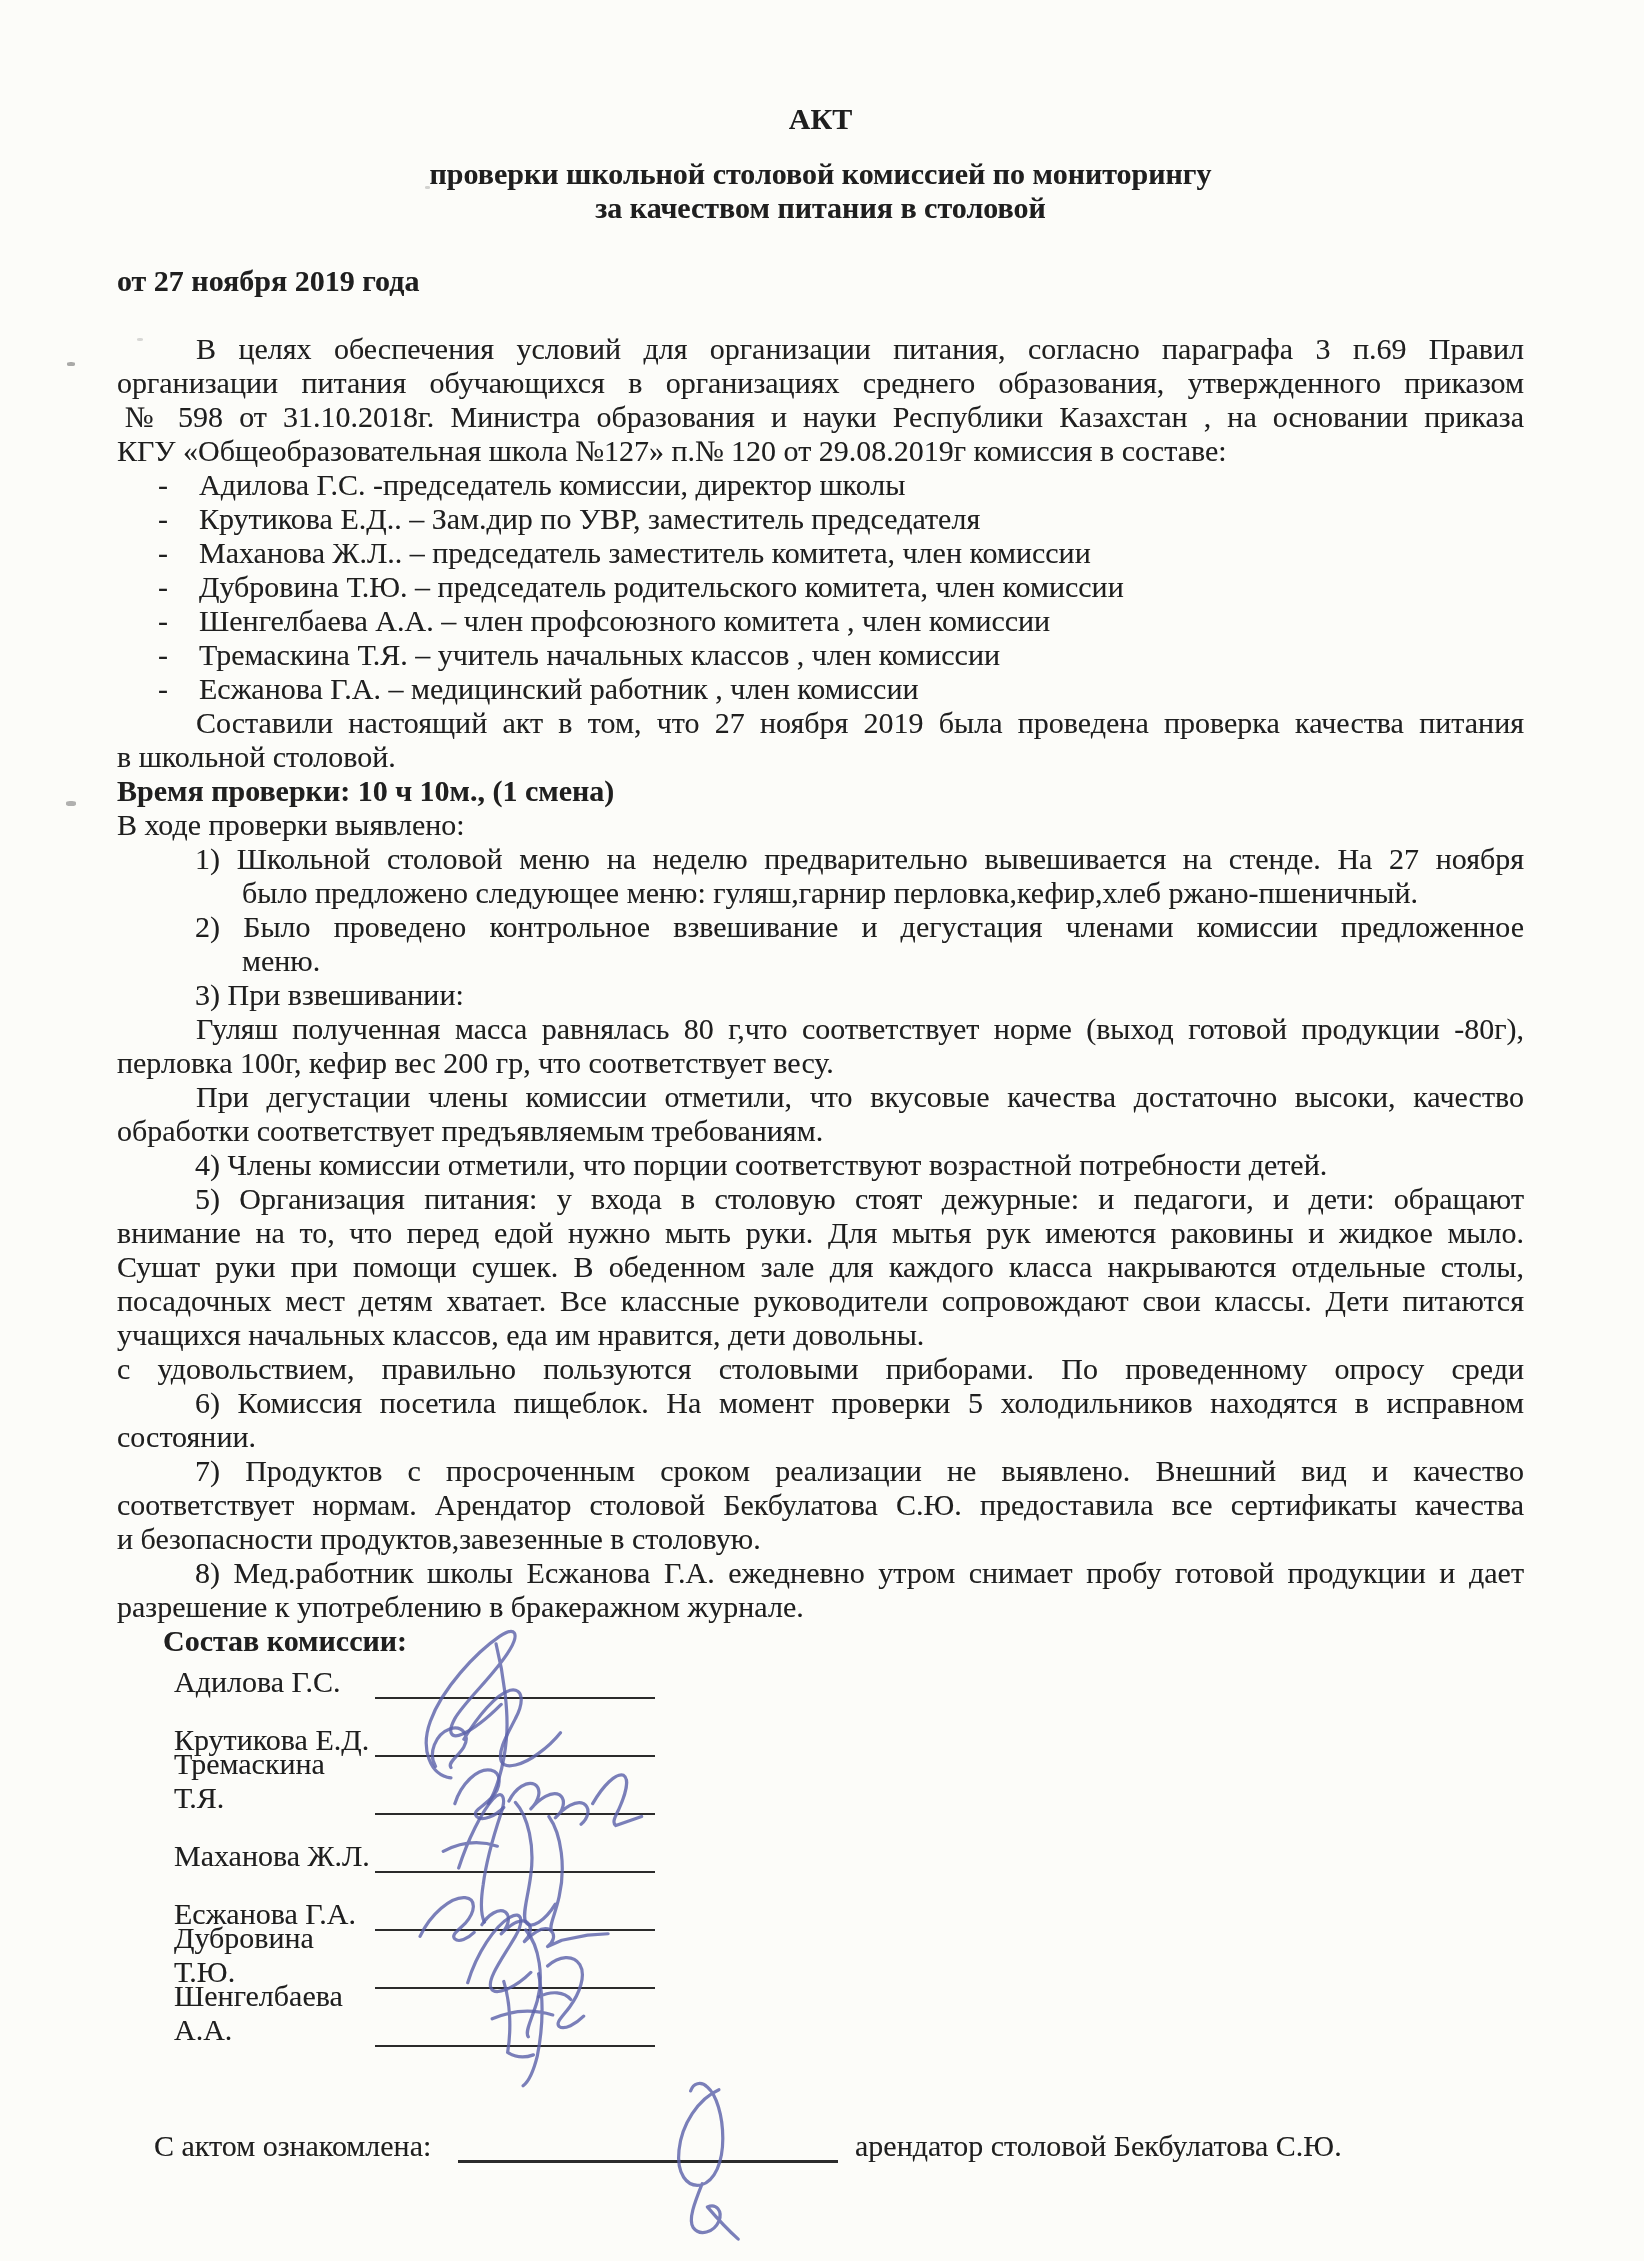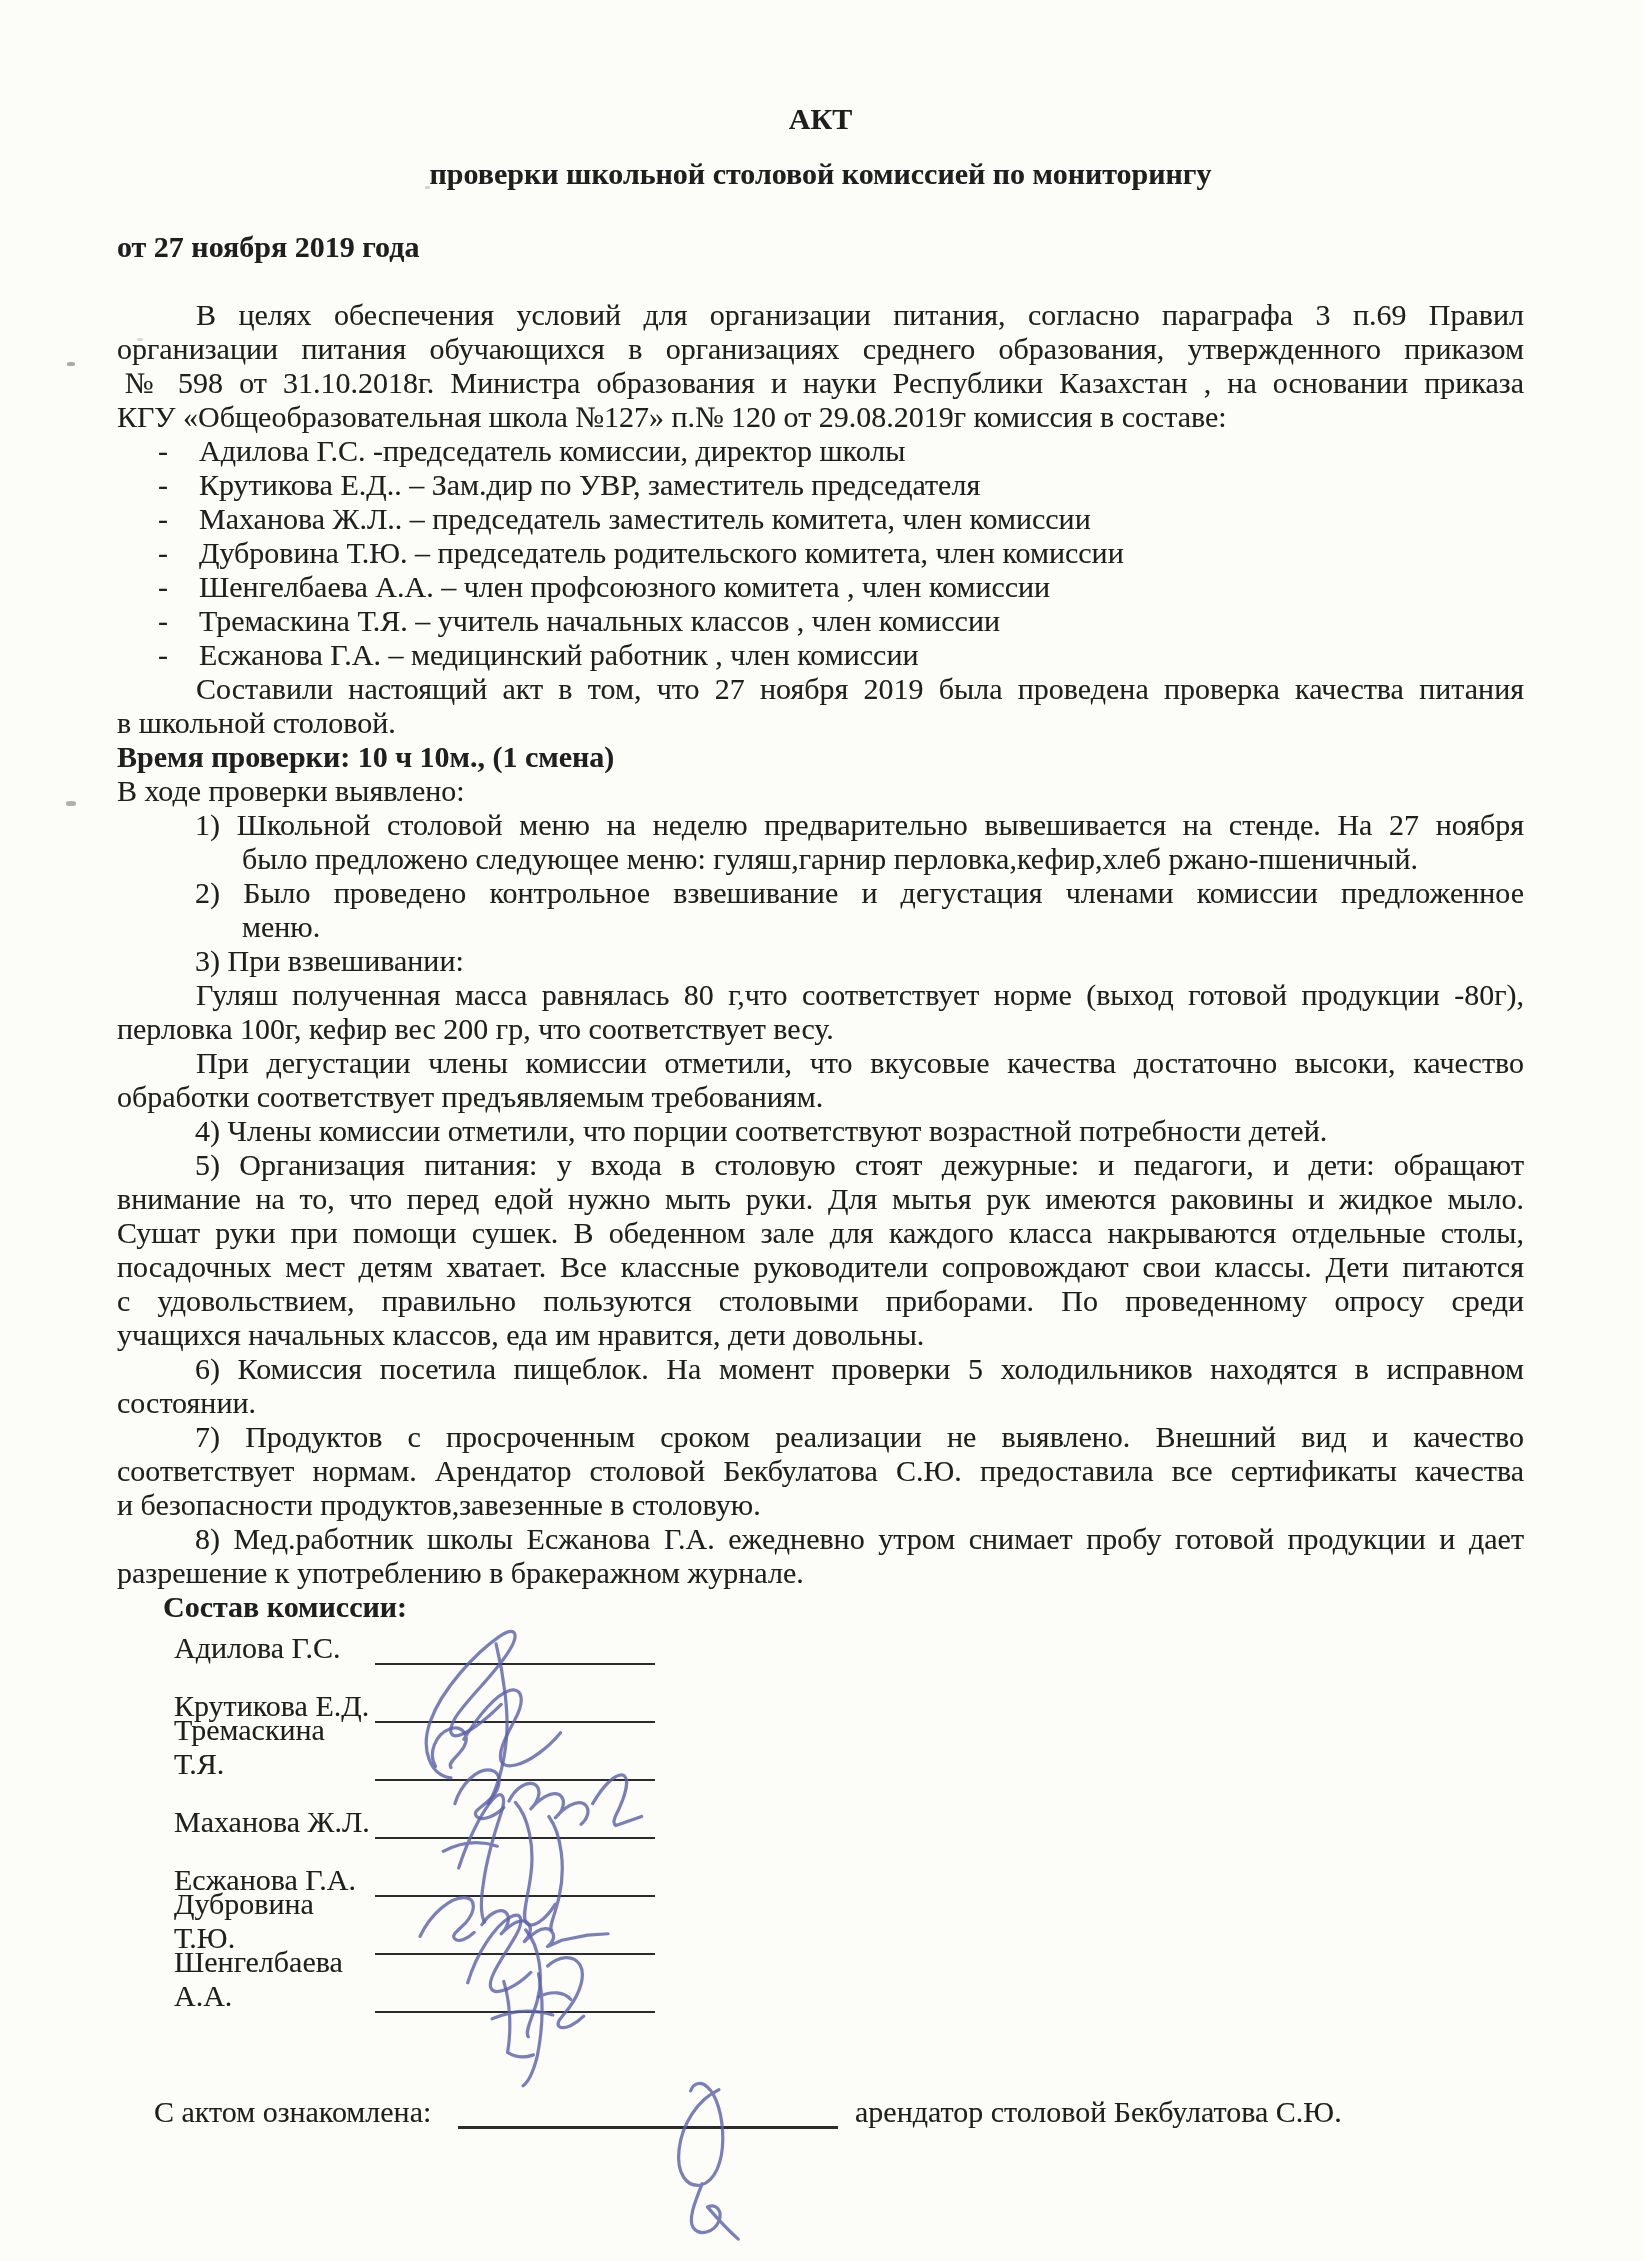--- a/index.html
+++ b/index.html
@@ -42,20 +42,21 @@
   .ink-overlay path{fill:none;stroke:var(--ink);stroke-width:5;stroke-linecap:round;stroke-linejoin:round;opacity:.82;}
   .speck{position:absolute;background:#555;border-radius:40%;}
 </style>
 </head>
 <body>
 
 <div class="page">
 
   <div class="line c b">АКТ</div>
   <div class="line c b t2">проверки  школьной столовой комиссией по мониторингу</div>
+  <div class="line c b">за качеством питания в столовой</div>
   <div class="line b date">от 27 ноября  2019 года</div>
 
   <div class="line ind j intro-first">В целях обеспечения условий для организации питания, согласно параграфа 3 п.69 Правил</div>
   <div class="line j">организации питания обучающихся в организациях среднего образования, утвержденного приказом</div>
   <div class="line j sp">№ 598 от 31.10.2018г. Министра образования и науки Республики Казахстан , на основании приказа</div>
   <div class="line">КГУ «Общеобразовательная школа №127» п.№ 120 от 29.08.2019г  комиссия в составе:</div>
 
   <div class="line dash">
     <span class="bullet">-</span>
     <span>Адилова Г.С. -председатель комиссии, директор школы</span>
@@ -98,22 +99,22 @@
   <div class="line n1">3)  При взвешивании:</div>
   <div class="line ind j">Гуляш полученная масса равнялась 80 г,что соответствует норме (выход готовой продукции -80г),</div>
   <div class="line">перловка 100г, кефир вес 200 гр, что соответствует весу.</div>
   <div class="line ind j">При дегустации члены комиссии отметили, что вкусовые качества достаточно высоки, качество</div>
   <div class="line">обработки соответствует предъявляемым требованиям.</div>
   <div class="line n1">4)  Члены комиссии отметили, что порции соответствуют возрастной потребности детей.</div>
   <div class="line n1 j">5)  Организация питания: у входа в столовую стоят дежурные: и педагоги, и дети: обращают</div>
   <div class="line j">внимание на то, что перед едой нужно мыть руки. Для мытья рук имеются раковины и жидкое мыло.</div>
   <div class="line j">Сушат руки при помощи сушек. В обеденном зале для каждого класса накрываются отдельные столы,</div>
   <div class="line j">посадочных мест детям хватает. Все классные руководители сопровождают свои классы. Дети питаются</div>
+  <div class="line">учащихся начальных классов, еда им нравится, дети довольны.</div>
   <div class="line j">с удовольствием, правильно пользуются столовыми приборами. По проведенному опросу среди</div>
-  <div class="line">учащихся начальных классов, еда им нравится, дети довольны.</div>
   <div class="line n1 j">6)  Комиссия посетила пищеблок. На момент проверки 5 холодильников  находятся в исправном</div>
   <div class="line">состоянии.</div>
   <div class="line n1 j">7)  Продуктов с просроченным сроком реализации не выявлено. Внешний вид и качество</div>
   <div class="line j">соответствует нормам. Арендатор столовой  Бекбулатова С.Ю.  предоставила все сертификаты качества</div>
   <div class="line">и безопасности продуктов,завезенные в столовую.</div>
   <div class="line n1 j">8)  Мед.работник школы Есжанова Г.А. ежедневно утром снимает пробу готовой продукции и дает</div>
   <div class="line">разрешение к употреблению в бракеражном журнале.</div>
 
   <div class="line b ch">Состав комиссии:</div>
 

